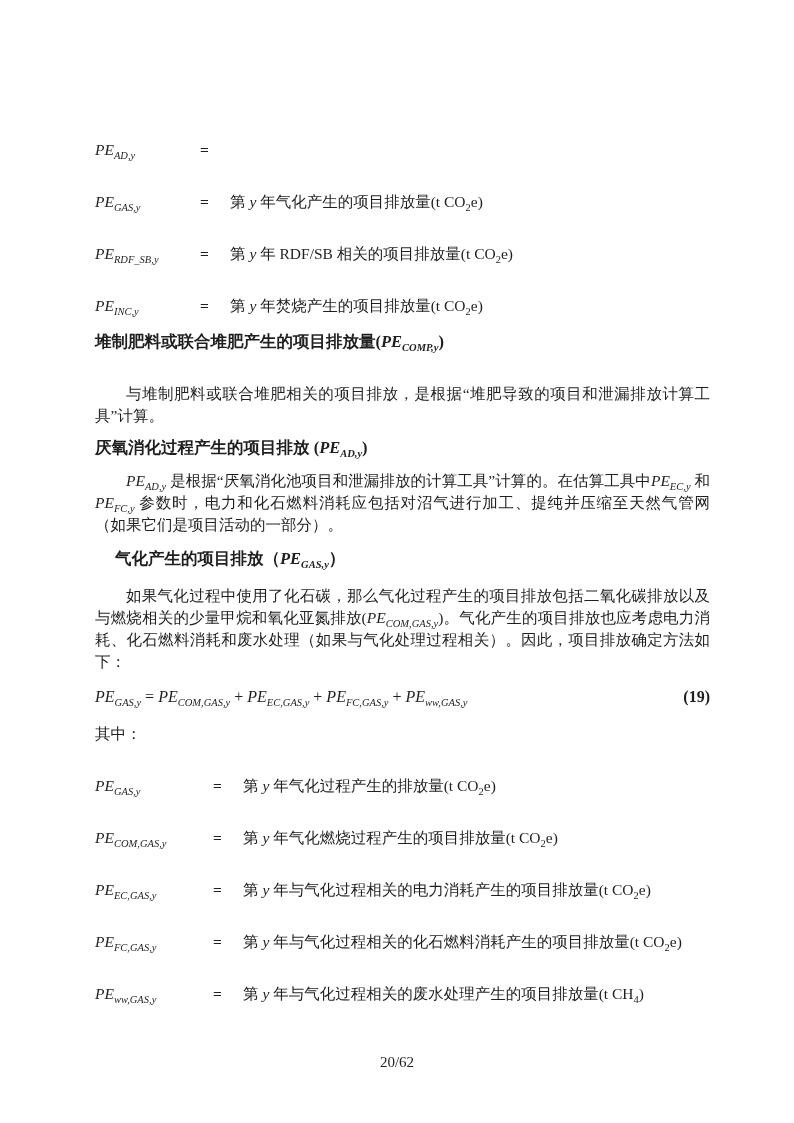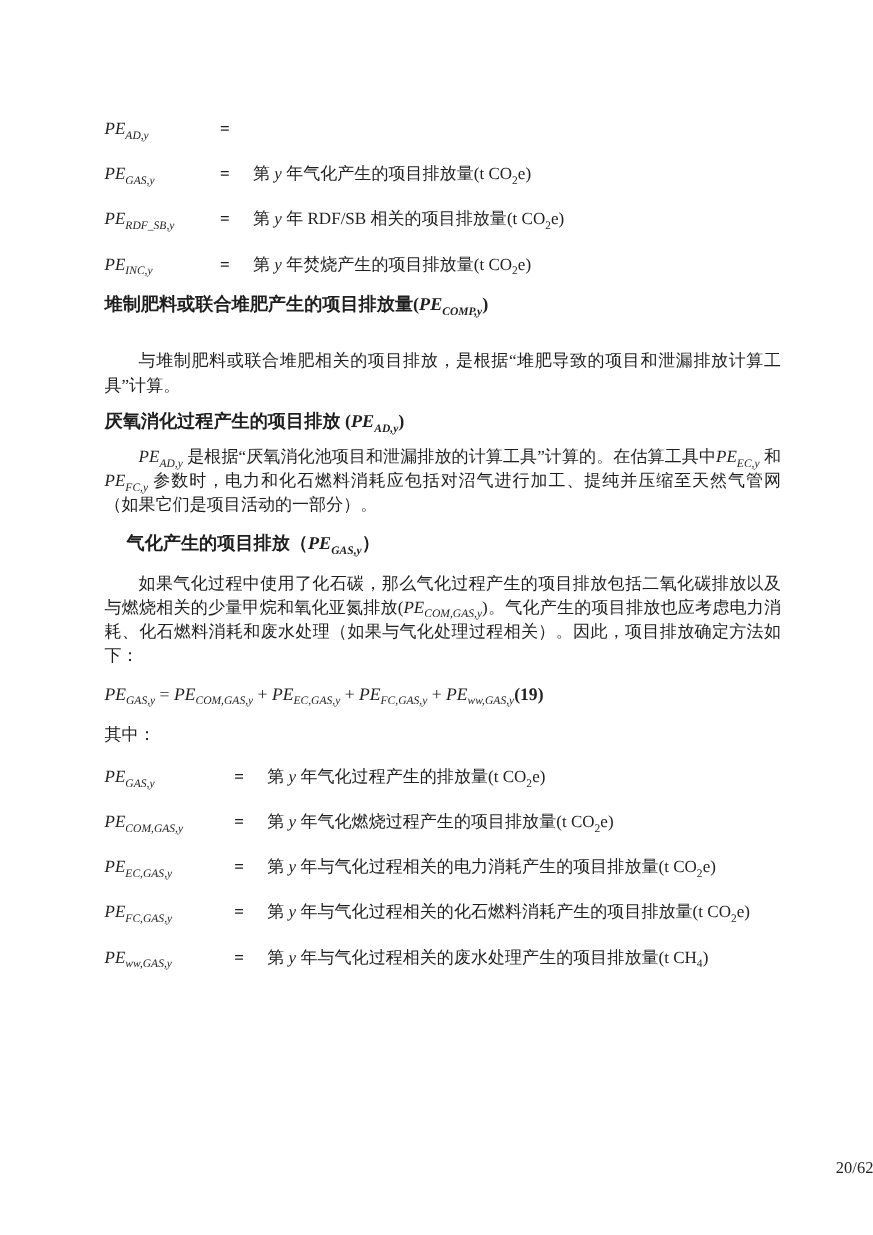--- a/index.html
+++ b/index.html
@@ -15,20 +15,21 @@
   .content{
     padding:108px 84px 0 95px;
   }
   
   .defrow{
     display:flex;
     align-items:center;
     font-size:15.5px;
     line-height:20px;
     margin-bottom:21px;
+    margin-top:32px;
   }
   .defrow .term{flex:0 0 105px;}
   .list-gas .defrow .term{flex:0 0 118px;}
   .defrow .eq{flex:0 0 30px;font-weight:700;}
   .defrow .desc{flex:1 1 auto;}
   
   .h{
     font-size:16.5px;
     font-weight:700;
     line-height:21px;
@@ -41,40 +42,41 @@
   .para{
     font-size:15.5px;
     line-height:22px;
     text-align:justify;
     text-indent:2em;
     margin:0;
   }
   
   .equation{
     display:flex;
+    justify-content:space-between;
     align-items:baseline;
     font-size:16px;
     line-height:22px;
     margin-top:13px;
   }
   .eqnum{font-weight:700;}
   .where{
     font-size:15.5px;
     line-height:20px;
     margin-top:16px;
   }
   .list-gas{margin-top:18px;}
   
   .it{font-style:italic;}
   sub{font-size:10.5px;line-height:0;}
   
   .footer{
     position:absolute;
     left:0;right:0;top:1052px;
-    text-align:right;
+    text-align:center;
     font-size:15px;
     line-height:20px;
   }
 </style>
 </head>
 <body>
 
 <div class="page">
   <div class="content">
 

